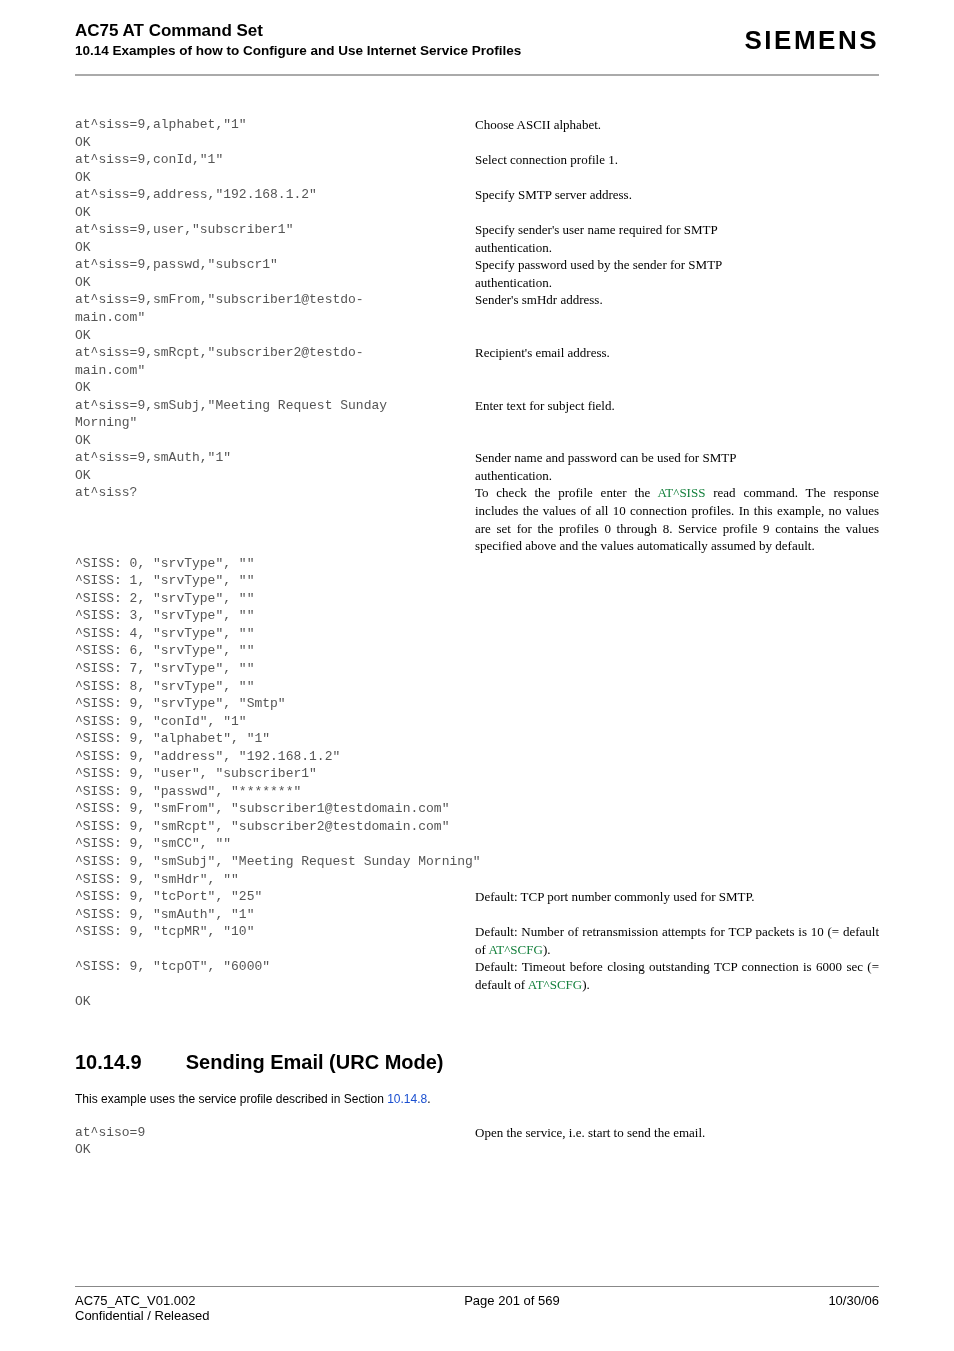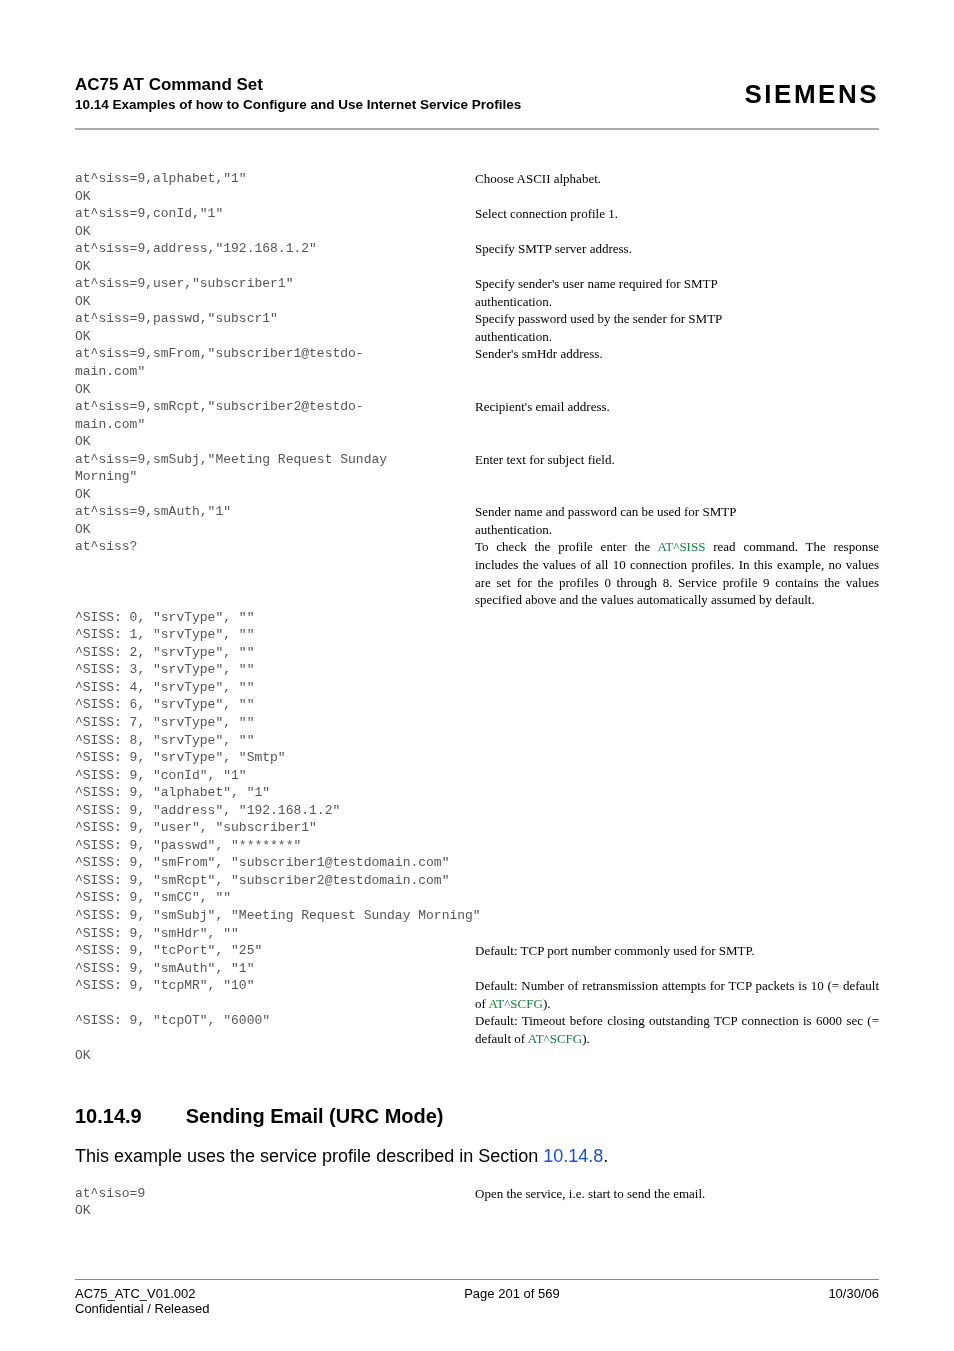--- a/index.html
+++ b/index.html
@@ -5,22 +5,21 @@
   * { margin: 0; padding: 0; box-sizing: border-box; }
   body {
     width: 954px;
     height: 1351px;
     background: #fff;
     font-family: Arial, Helvetica, sans-serif;
     color: #000;
     position: relative;
   }
   .page {
-    padding: 35px 75px 0 75px;
-    margin-top: 40px;
+    padding: 21px 75px 0 75px;
   }
   .header {
     display: flex;
     justify-content: space-between;
     align-items: flex-start;
     padding-bottom: 10px;
   }
   .header-left { }
   .doc-title {
     font-size: 17px;
@@ -75,27 +74,27 @@
   }
   .section-heading {
     display: flex;
     gap: 44px;
     font-size: 20px;
     font-weight: bold;
     margin-top: 40px;
     margin-bottom: 18px;
   }
   .section-intro {
-    font-size: 18px;
+    font-size: 12px;
     margin-bottom: 18px;
   }
   .section-intro .link { color: #1a4fd0; }
   .footer {
     position: absolute;
-    bottom: 35px;
+    bottom: 28px;
     left: 75px;
     right: 75px;
   }
   .footer-rule {
     border: none;
     border-top: 1px solid #888;
     margin-bottom: 6px;
   }
   .footer-row {
     display: flex;

